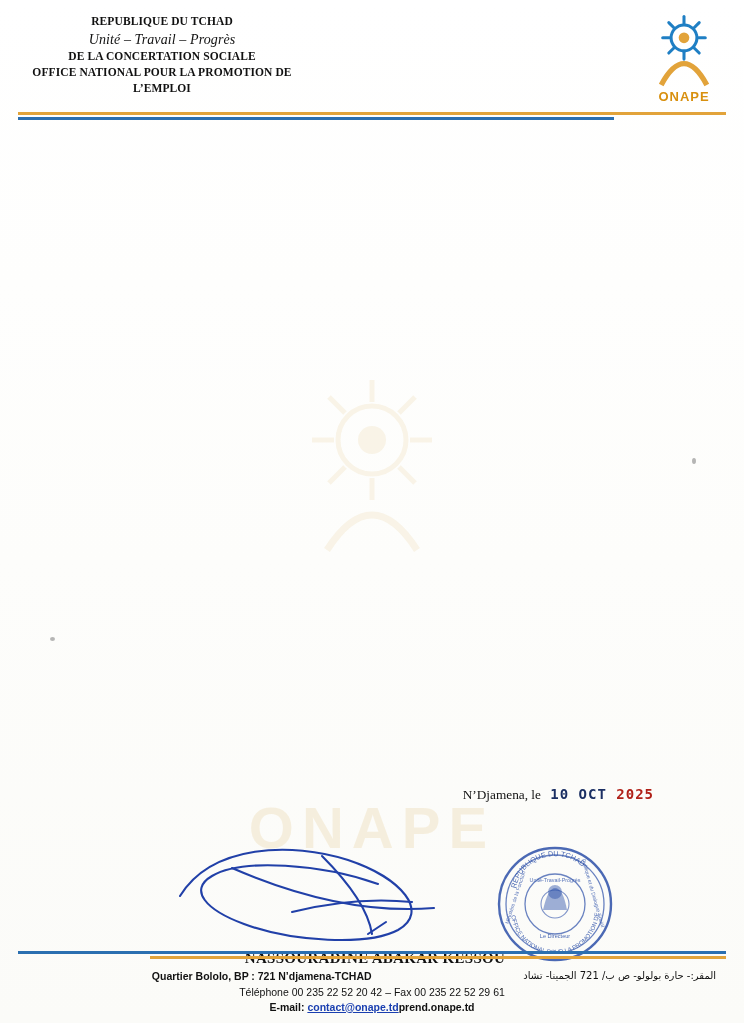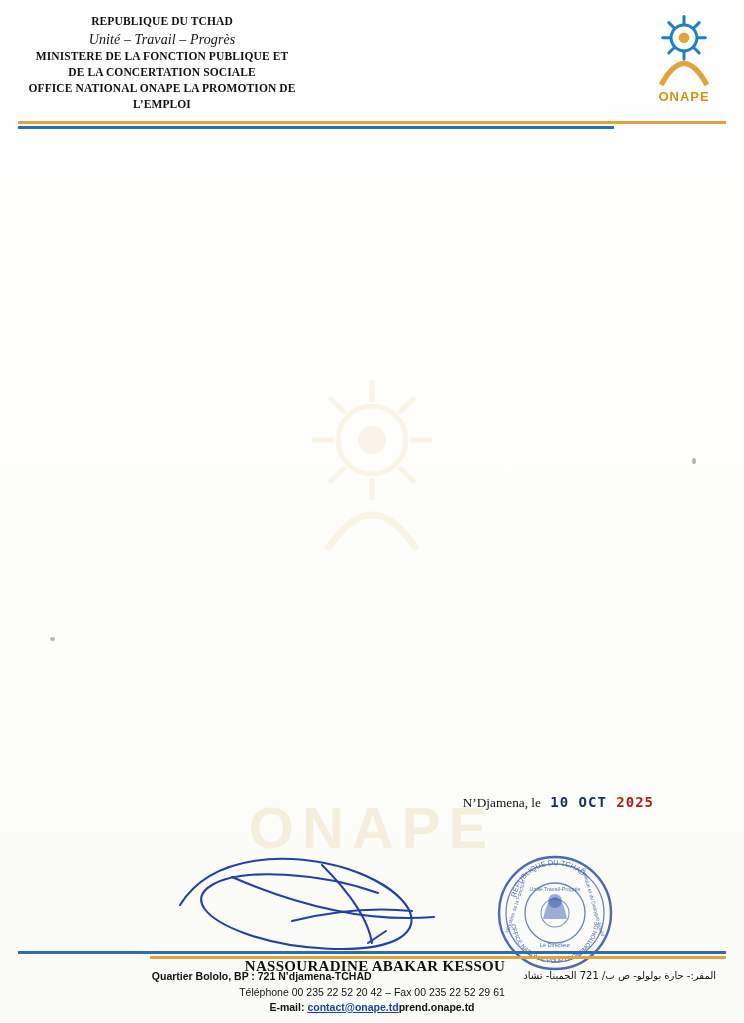--- a/index.html
+++ b/index.html
@@ -280,23 +280,22 @@
     <div class="wtext">ONAPE</div>
   </div>
 
   <div class="speck" style="left:50px;top:637px;width:5px;height:4px;"></div>
   <div class="speck" style="left:692px;top:458px;width:4px;height:6px;"></div>
 
   <div class="header">
     <div class="hdr-left">
       <div>REPUBLIQUE DU TCHAD</div>
       <div class="sub">Unité – Travail – Progrès</div>
-      <div>MINISTERE DE LA FONCTION PUBLIQUE ET</div>
       <div>DE LA CONCERTATION SOCIALE</div>
-      <div>OFFICE NATIONAL ONAPE LA PROMOTION DE L’EMPLOI</div>
+      <div>OFFICE NATIONAL POUR LA PROMOTION DE L’EMPLOI</div>
     </div>
 
     <div class="logo">
       <svg width="76" height="76" viewBox="0 0 100 100">
         <circle cx="50" cy="34" r="17" fill="none" stroke="#1f7fc4" stroke-width="4"></circle>
         <circle cx="50" cy="34" r="7" fill="#e2a33a"></circle>
         <g stroke="#1f7fc4" stroke-width="4" stroke-linecap="round">
           <line x1="50" y1="6" x2="50" y2="15"></line>
           <line x1="50" y1="53" x2="50" y2="62"></line>
           <line x1="22" y1="34" x2="31" y2="34"></line>

